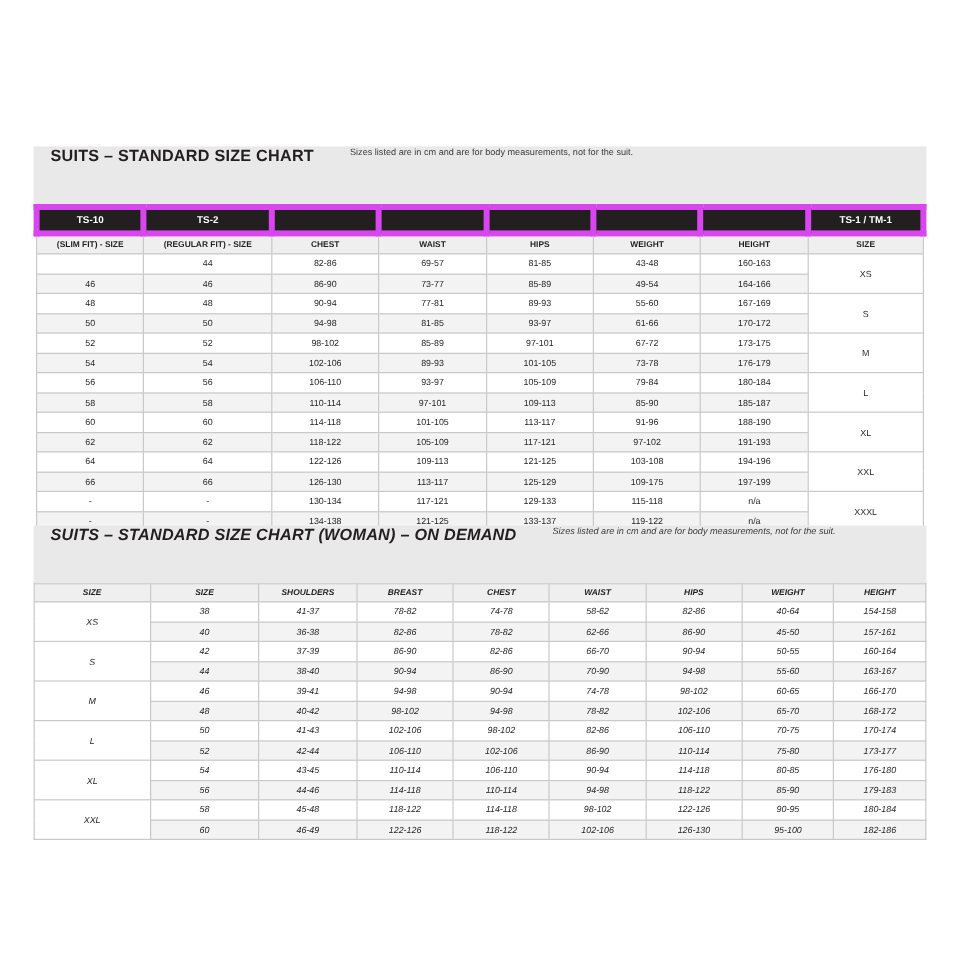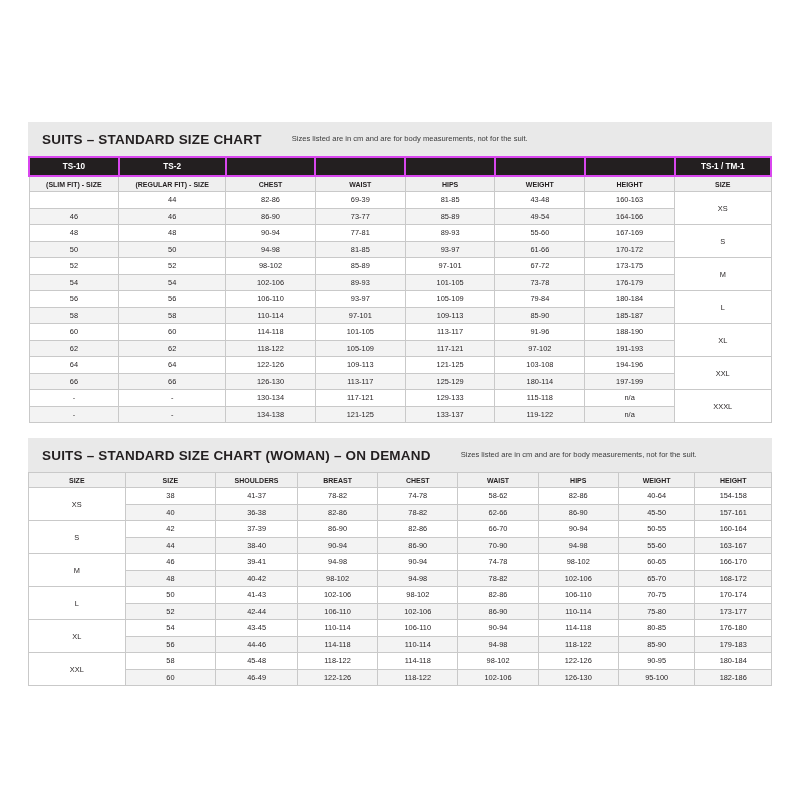--- a/index.html
+++ b/index.html
@@ -22,23 +22,23 @@
   }
 
   
   .chart-block {
     position: absolute;
     left: 28px;
     right: 28px;
   }
   .chart-title-bar {
     background: #e9e9e9;
-    height: 34px;
+    height: 48px;
     display: flex;
-    align-items: center;
+    align-items: flex-start;
     padding: 0 14px;
     box-sizing: border-box;
   }
   .chart-title {
     font-size: 13.5px;
     font-weight: bold;
     letter-spacing: 0.2px;
     color: #231f20;
     white-space: nowrap;
   }
@@ -66,21 +66,21 @@
     font-weight: normal;
     color: #231f20;
   }
   
   tr.hdr-dark td {
     background: #231f20;
     color: #ffffff;
     font-size: 8.2px;
     font-weight: bold;
     height: 17px;
-    border: 2px solid #d946ef;
+    border: 5px solid #d946ef;
   }
   tr.hdr-light td {
     background: #efefef;
     font-size: 7px;
     font-weight: bold;
     height: 14px;
   }
   td.strong {
     font-weight: bold;
     font-size: 8px;
@@ -138,21 +138,21 @@
             <td class="nowrap">WAIST</td>
             <td class="nowrap">HIPS</td>
             <td class="nowrap">WEIGHT</td>
             <td class="nowrap">HEIGHT</td>
             <td class="nowrap">SIZE</td>
           </tr>
           <tr>
             <td class="strong "></td>
             <td class="strong ">44</td>
             <td>82-86</td>
-            <td>69-39</td>
+            <td>69-57</td>
             <td>81-85</td>
             <td>43-48</td>
             <td>160-163</td>
             <td class="sizecol" rowspan="2">XS</td>
           </tr>
           <tr>
             <td class="strong shade">46</td>
             <td class="strong shade">46</td>
             <td class="shade">86-90</td>
             <td class="shade">73-77</td>
@@ -245,21 +245,21 @@
             <td>103-108</td>
             <td>194-196</td>
             <td class="sizecol" rowspan="2">XXL</td>
           </tr>
           <tr>
             <td class="strong shade">66</td>
             <td class="strong shade">66</td>
             <td class="shade">126-130</td>
             <td class="shade">113-117</td>
             <td class="shade">125-129</td>
-            <td class="shade">180-114</td>
+            <td class="shade">109-175</td>
             <td class="shade">197-199</td>
           </tr>
           <tr>
             <td class="strong ">-</td>
             <td class="strong ">-</td>
             <td>130-134</td>
             <td>117-121</td>
             <td>129-133</td>
             <td>115-118</td>
             <td>n/a</td>
@@ -271,21 +271,21 @@
             <td class="shade">134-138</td>
             <td class="shade">121-125</td>
             <td class="shade">133-137</td>
             <td class="shade">119-122</td>
             <td class="shade">n/a</td>
           </tr>
         </tbody>
     </table>
   </div>
 
-  <div class="chart-block" style="top:438px;">
+  <div class="chart-block" style="top:438px;font-style:italic;">
     <div class="chart-title-bar">
       <span class="chart-title">SUITS – STANDARD SIZE CHART (WOMAN) – ON DEMAND</span>
       <span class="chart-note">Sizes listed are in cm and are for body measurements, not for the suit.</span>
     </div>
 
     <table class="sizes">
       <colgroup>
         <col style="width:13.0%">
         <col style="width:12.2%">
         <col style="width:11.0%">

